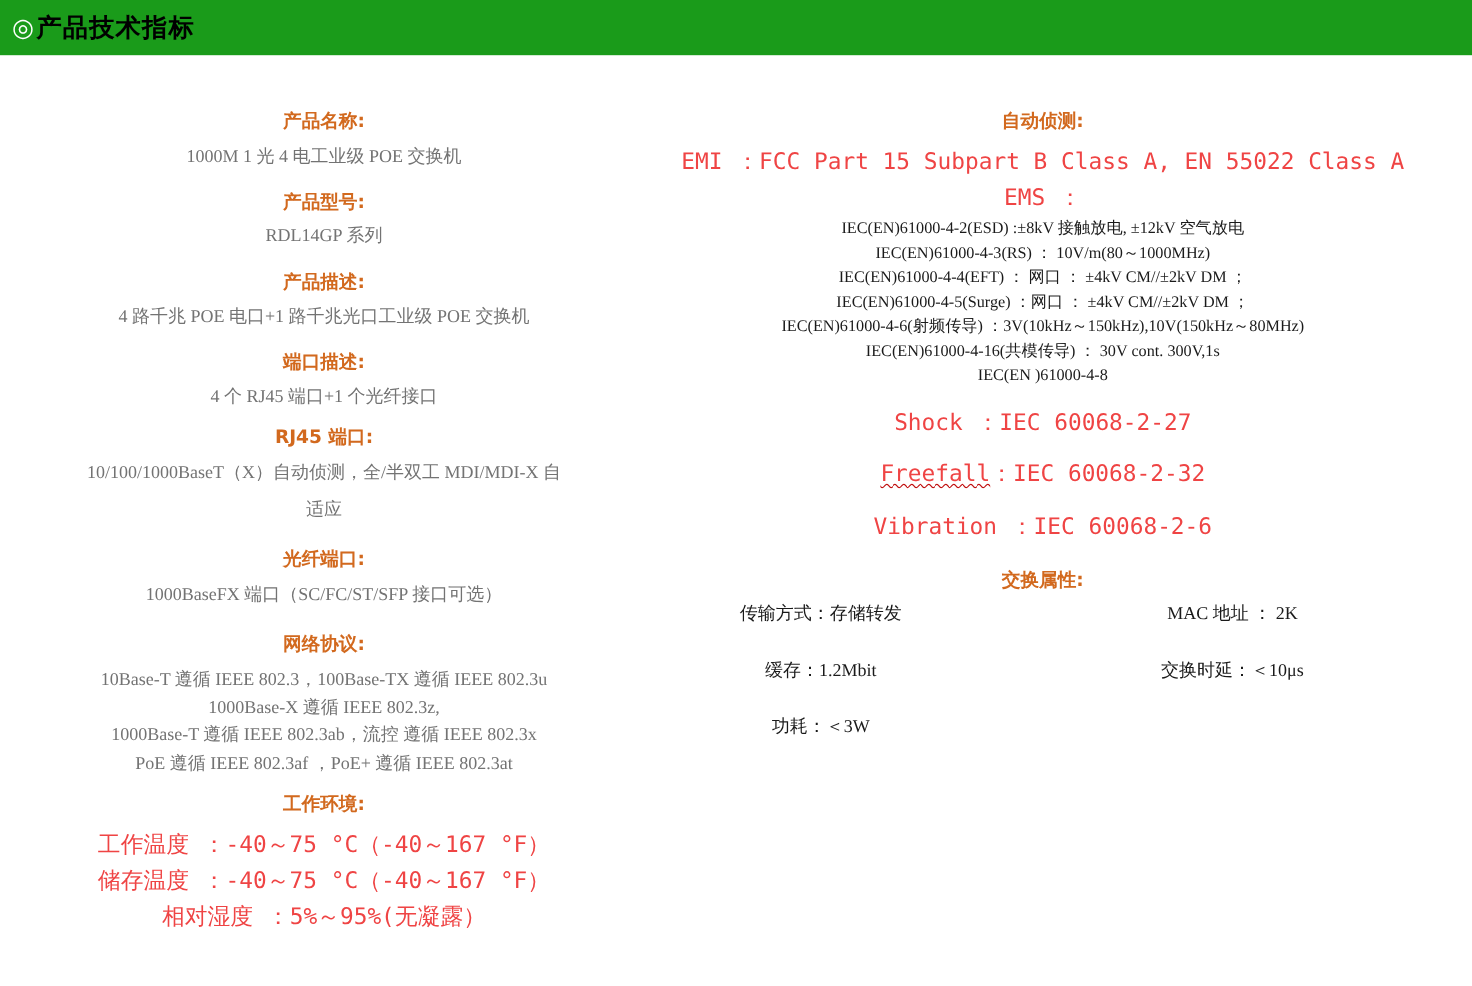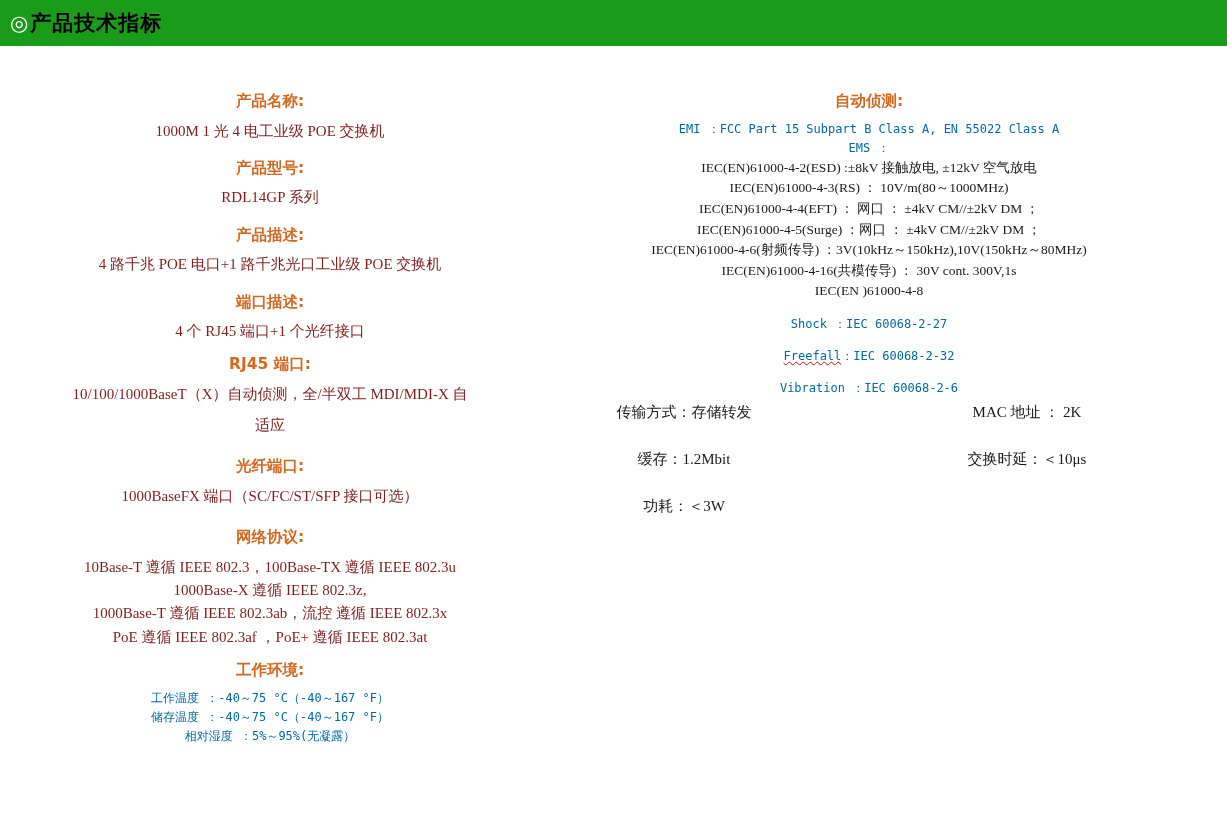--- a/index.html
+++ b/index.html
@@ -63,37 +63,37 @@
     color: #d2691e;
     font-weight: bold;
     font-size: 15.5px;
     font-family: "DejaVu Sans", "Liberation Sans", sans-serif;
     margin: 0 0 9px 0;
     line-height: 1.2;
   }
   .col-left .sec-title { margin-top: 16px; }
   .col-left .sec-title.first { margin-top: 0; }
   .body-line {
-    color: #7f1d1d;
+    color: #737373;
     font-size: 15px;
     line-height: 1.55;
     font-family: "Liberation Serif", serif;
     margin: 0;
   }
   .mono {
     font-family: Liberation Serif, serif;
     font-size: 13.5px;
     color: #1a1a1a;
     line-height: 1.52;
     margin: 0;
   }
   .mono-lg {
     font-family: "DejaVu Sans Mono", monospace;
-    font-size: 12px;
-    color: #0369a1;
+    font-size: 19px;
+    color: #ef4444;
     line-height: 1.6;
     margin: 0;
   }
   .squiggle {
     text-decoration: underline;
     text-decoration-style: wavy;
     text-decoration-color: #c01010;
     text-decoration-thickness: 1px;
   }
   .gap-s { height: 8px; }
@@ -183,20 +183,21 @@
 
       <div class="gap-m"></div>
       <div class="mono-lg">Shock ：IEC 60068-2-27</div>
 
       <div class="gap-m"></div>
       <div class="mono-lg"><span class="squiggle">Freefall</span><span>：IEC 60068-2-32</span></div>
 
       <div class="gap-m"></div>
       <div class="mono-lg">Vibration ：IEC 60068-2-6</div>
 
+      <div class="sec-title" style="margin-top:20px;">交换属性:</div>
 
       <div class="attr-grid">
         <div class="attr-cell">传输方式：存储转发</div>
         <div class="attr-cell">MAC 地址 ： 2K</div>
         <div class="attr-cell">缓存：1.2Mbit</div>
         <div class="attr-cell">交换时延：＜10μs</div>
         <div class="attr-cell">功耗：＜3W</div>
       </div>
     </div>
 

